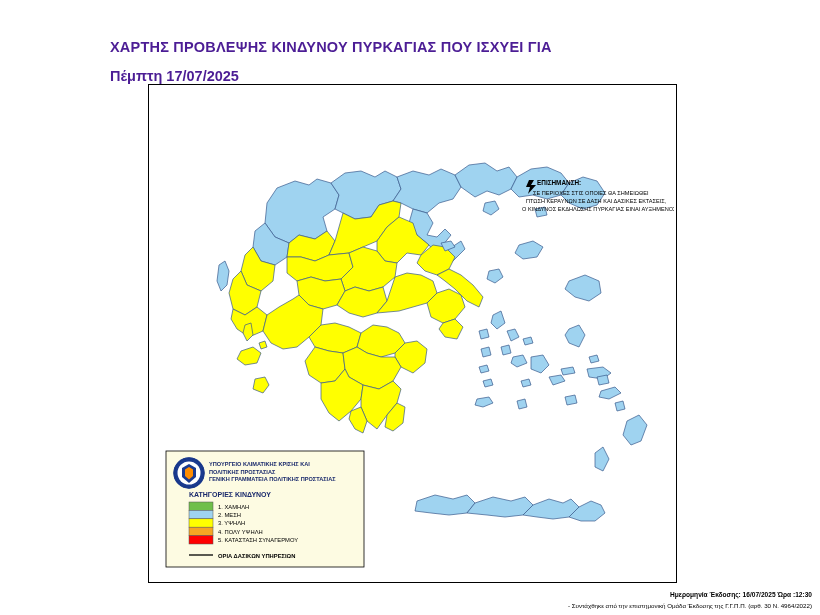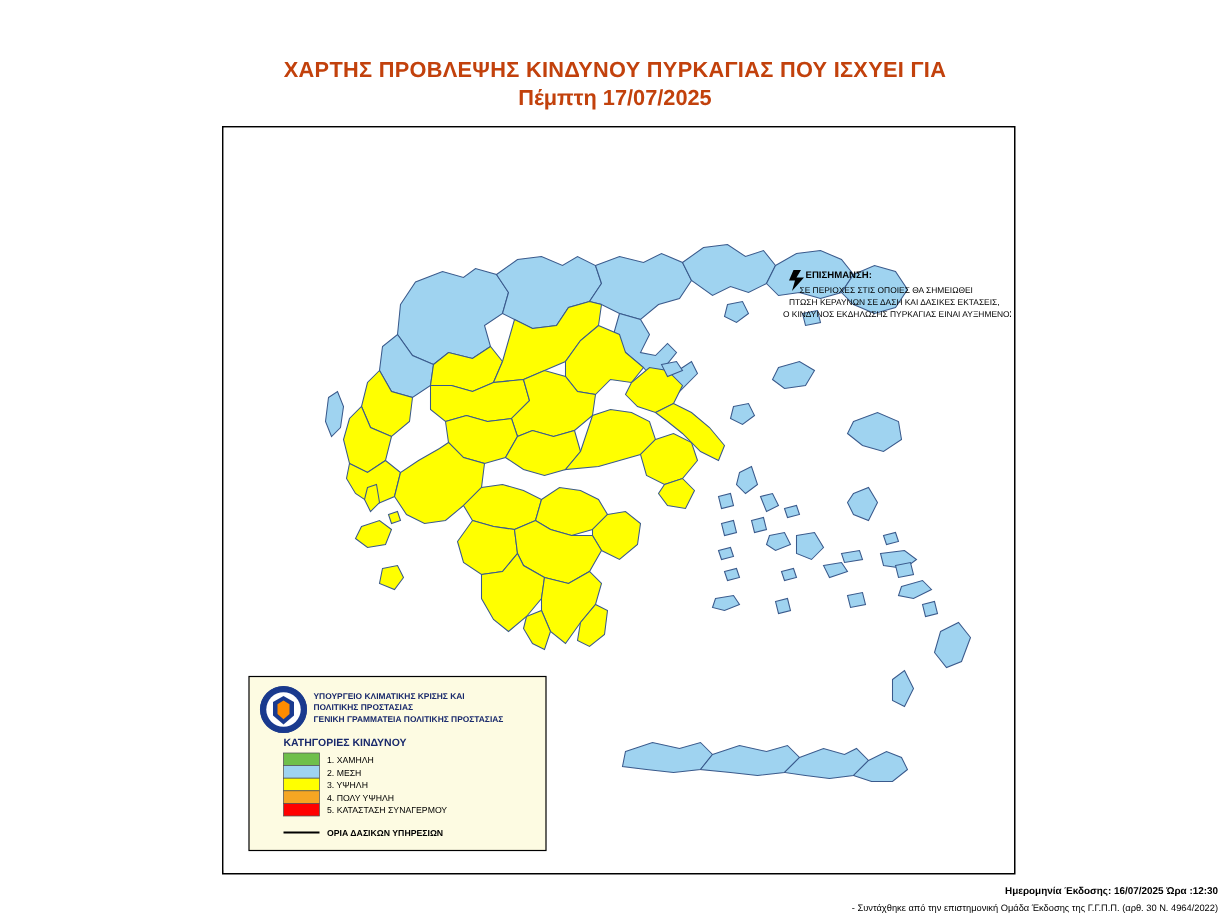--- a/index.html
+++ b/index.html
@@ -20,34 +20,34 @@
     width: 820px;
     height: 615px;
     background: #ffffff;
   }
   
   .title-block {
     position: absolute;
     left: 110px;
     top: 38px;
     width: 600px;
-    text-align: center;
-    color: #c2410c;
+    text-align: left;
+    color: #4c1d95;
   }
   .title-line1 {
     font-size: 14.5px;
     font-weight: bold;
     letter-spacing: 0.2px;
     line-height: 18px;
   }
   .title-line2 {
     font-size: 14.5px;
     font-weight: bold;
     line-height: 18px;
-    margin-top: 1px;
+    margin-top: 11px;
   }
   
   .map-frame {
     position: absolute;
     left: 148px;
     top: 84px;
     width: 527px;
     height: 497px;
     border: 1px solid #000;
     background: #ffffff;

